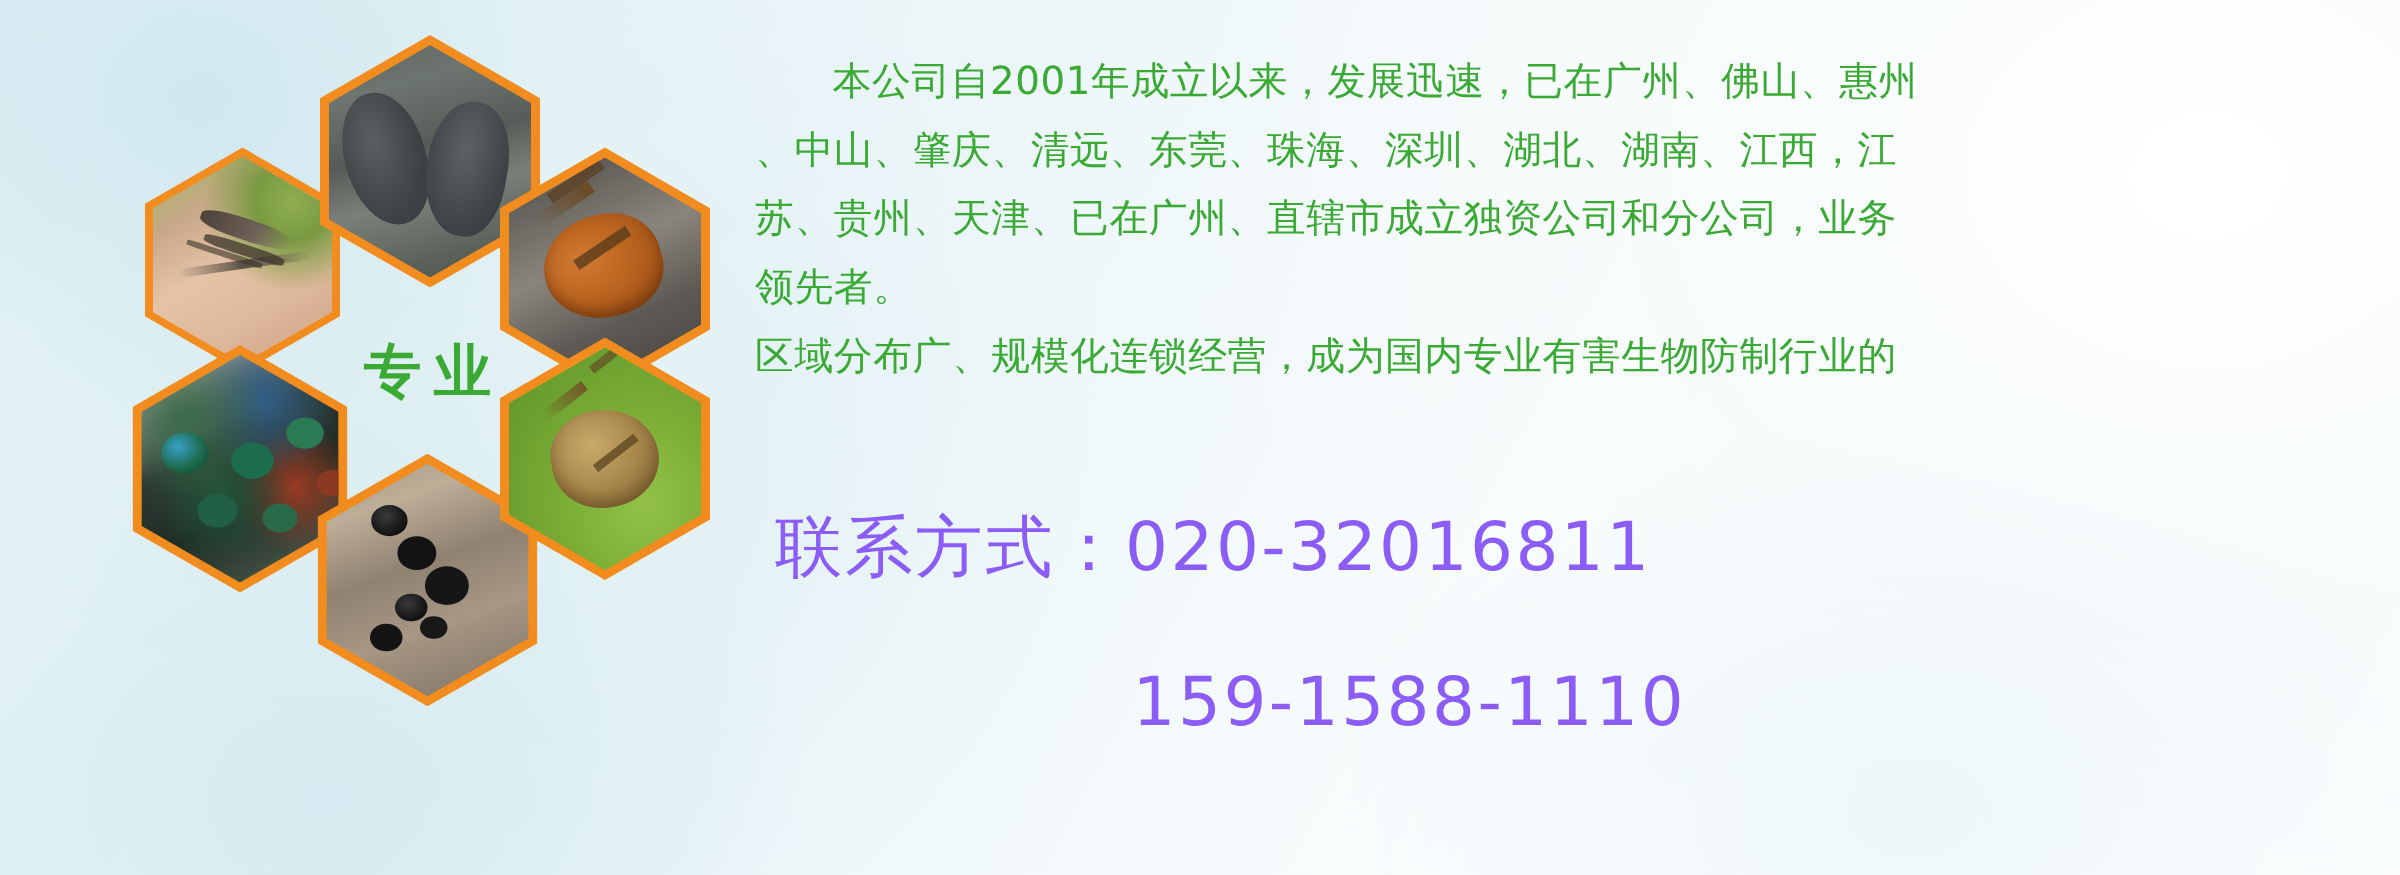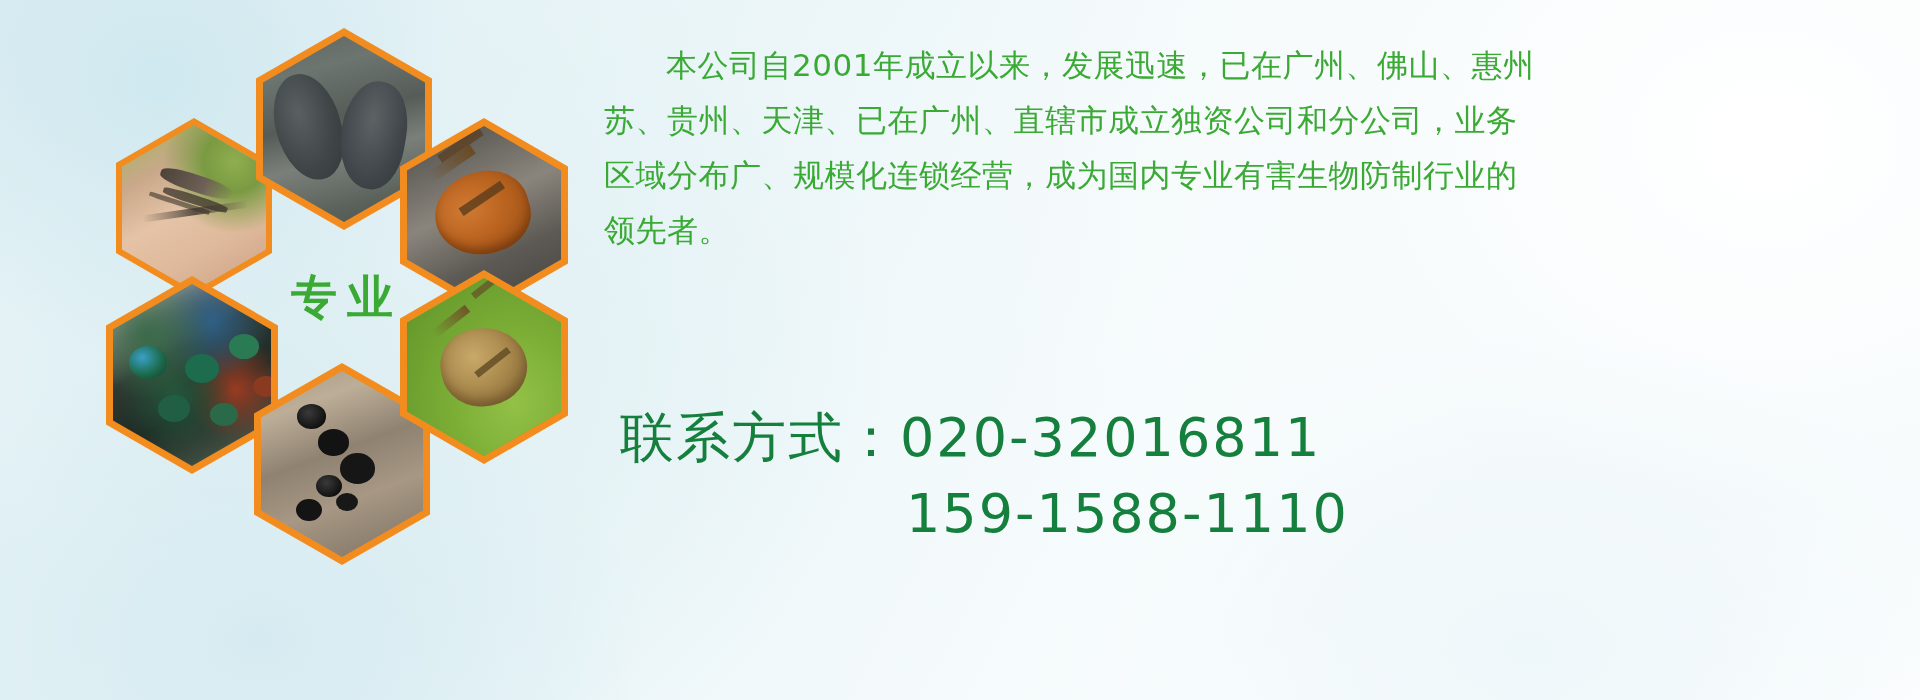--- a/index.html
+++ b/index.html
@@ -170,24 +170,24 @@
     position:absolute;left:604px;top:38px;width:1290px;
     color:#3aaa35;font-size:31px;line-height:55px;font-weight:500;
     font-family:"DejaVu Sans","Liberation Sans",sans-serif;
     letter-spacing:.5px;
   }
   .body-copy p{margin:0;white-space:nowrap;}
   .body-copy p.first{text-indent:62px;}
 
   .contact{
     position:absolute;left:620px;top:400px;width:1280px;
-    color:#15803d;font-family:"DejaVu Sans","Liberation Sans",sans-serif;
+    color:#8b5cf6;font-family:"DejaVu Sans","Liberation Sans",sans-serif;
   }
   .contact .line1{font-size:54px;line-height:76px;letter-spacing:2px;white-space:nowrap;}
-  .contact .line2{font-size:54px;line-height:76px;letter-spacing:2px;white-space:nowrap;padding-left:286px;}
+  .contact .line2{font-size:54px;line-height:76px;letter-spacing:2px;white-space:nowrap;padding-left:286px;margin-top:48px;}
 </style>
 </head>
 <body>
 
 <div class="glow-tl"></div>
 <div class="glow-bl"></div>
 <div class="glow-br"></div>
 
 <div class="comb">
 
@@ -229,23 +229,24 @@
 
   <div class="hex center" id="hex-label">
     <div class="comb-label">
       <span>专业</span>
     </div>
   </div>
 </div>
 
 <div class="body-copy">
   <p class="first">本公司自2001年成立以来，发展迅速，已在广州、佛山、惠州</p>
+  <p>、中山、肇庆、清远、东莞、珠海、深圳、湖北、湖南、江西，江</p>
   <p>苏、贵州、天津、已在广州、直辖市成立独资公司和分公司，业务</p>
+  <p>领先者。</p>
   <p>区域分布广、规模化连锁经营，成为国内专业有害生物防制行业的</p>
-  <p>领先者。</p>
 </div>
 
 <div class="contact">
   <div class="line1">
     <span>联系方式：</span><span>020-32016811</span>
   </div>
   <div class="line2">
     <span>159-1588-1110</span>
   </div>
 </div>

